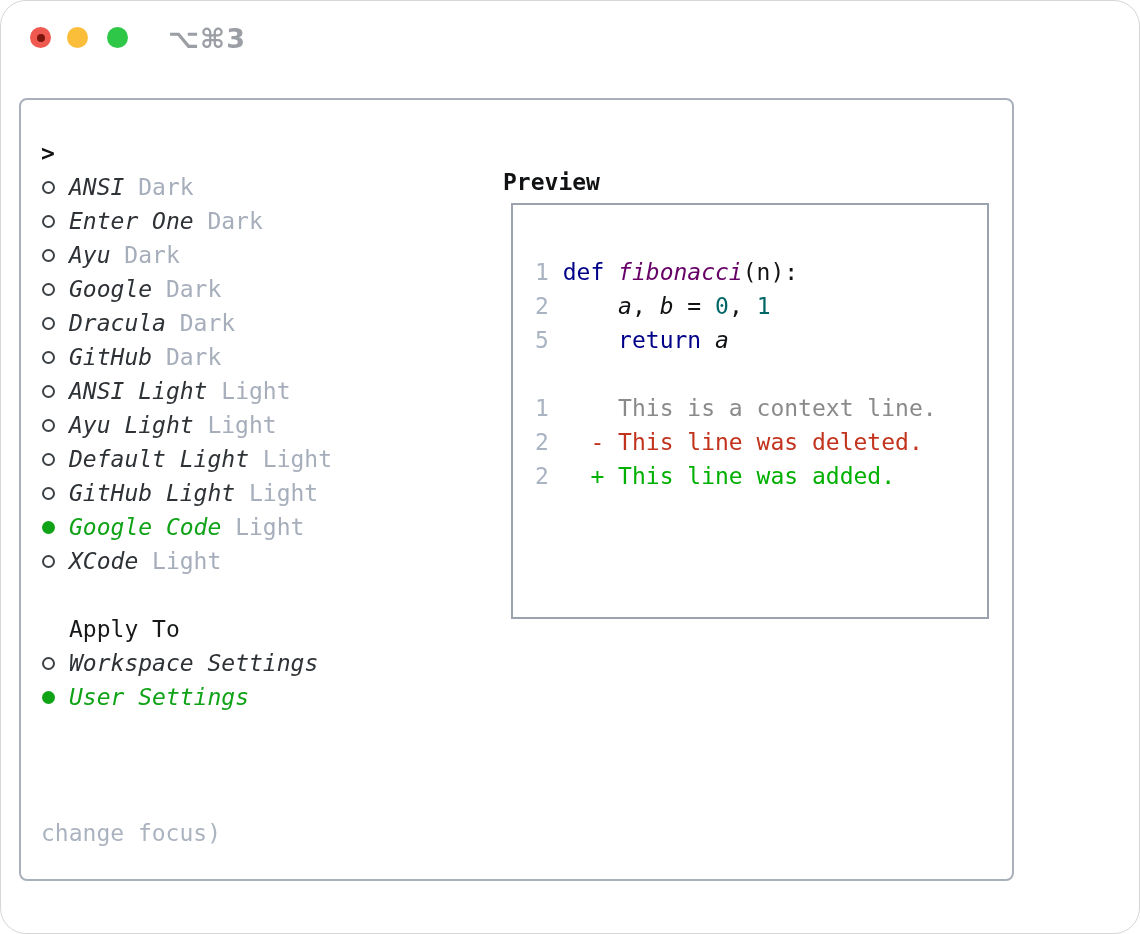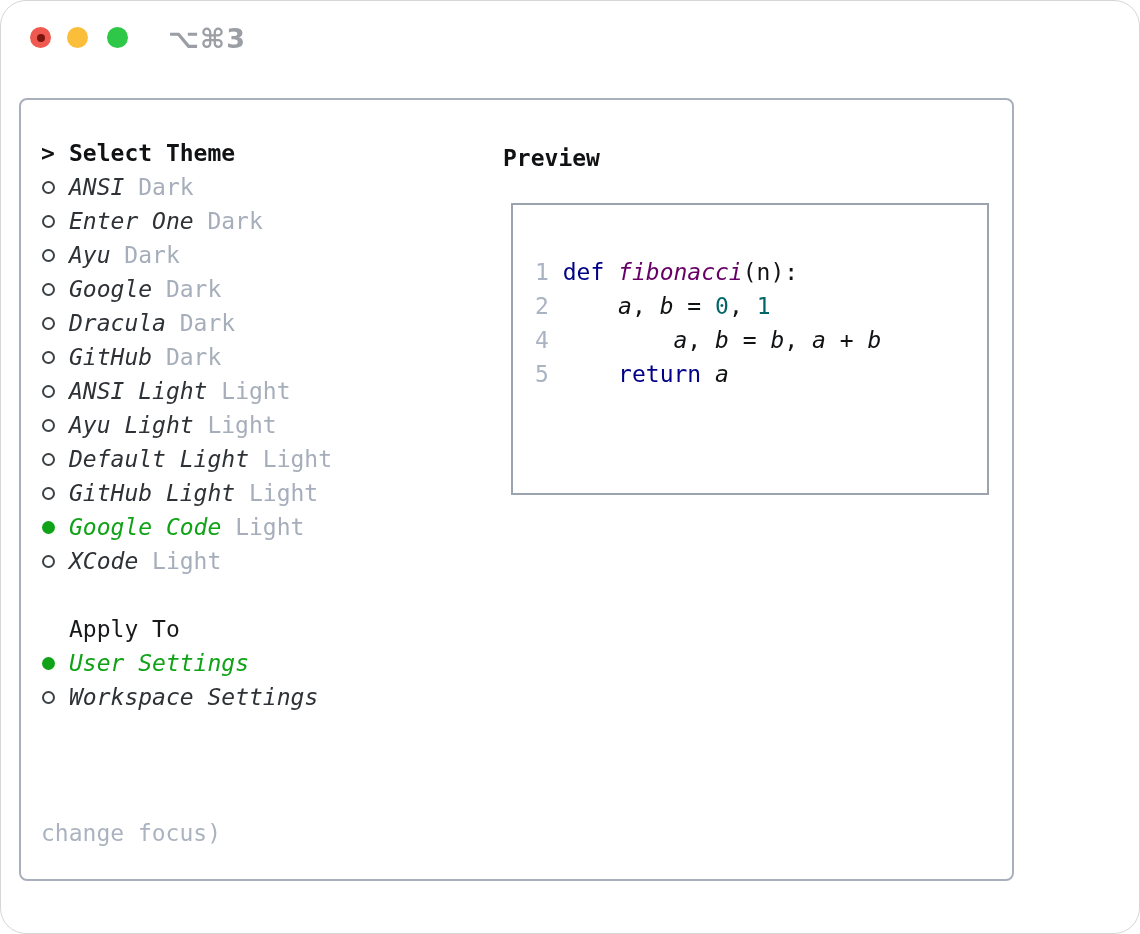--- a/index.html
+++ b/index.html
@@ -32,23 +32,23 @@
   .hdr{font-weight:bold;color:#101214;}
   .hdr2{color:#17181a;}
   .radio{width:13px;height:13px;border-radius:50%;box-sizing:border-box;border:2px solid #3c4146;margin-left:1px;}
   .radio.filled{border:none;background:var(--sel-green);}
   .item-name{color:#2e3236;font-style:italic;}
   .item-name.selected{color:var(--sel-green);}
   .item-variant{color:var(--muted);margin-left:13.8px;}
   .blank{height:34px;}
   .help{font-size:23px;line-height:34px;color:#aab3bf;white-space:pre;}
   
-  .preview-title{position:absolute;left:482px;top:45px;font-size:23px;font-weight:bold;color:#101214;}
+  .preview-title{position:absolute;left:482px;top:69px;font-size:23px;font-weight:bold;color:#101214;}
   .preview-box{
-    position:absolute;left:490px;top:103px;width:478px;height:292px;box-sizing:border-box;
+    position:absolute;left:490px;top:103px;width:478px;height:416px;box-sizing:border-box;
     border:2px solid #9aa3ae;background:#fff;padding:50px 0 0 22px;overflow:hidden;
   }
   .pline{height:34px;line-height:34px;font-size:23px;white-space:pre;}
   .lnum{color:#a9b3c2;}
   .tok-kwd{color:var(--kwd);}
   .tok-fn{color:var(--fn);font-style:italic;}
   .tok-var{color:#101214;font-style:italic;}
   .tok-lit{color:var(--lit);}
   .tok-pln{color:#101214;}
   .diff-ctx{color:var(--ctx);}
@@ -65,21 +65,21 @@
       </span>
     <span class="light yellow"></span>
     <span class="light green"></span>
     <span class="shortcut">⌥⌘3</span>
   </div>
 
   <div class="content">
 
     <div class="left">
       <div class="row">
-        <span class="marker cursor">&gt;</span><span class="hdr">Select Theme</span>
+        <span class="marker cursor">&gt;</span>
       </div>
 
       <div id="theme-items">
           <div class="row"><span class="marker"><span class="radio"></span></span><span class="item-name">ANSI</span><span class="item-variant">Dark</span></div>
           <div class="row"><span class="marker"><span class="radio"></span></span><span class="item-name">Enter One</span><span class="item-variant">Dark</span></div>
           <div class="row"><span class="marker"><span class="radio"></span></span><span class="item-name">Ayu</span><span class="item-variant">Dark</span></div>
           <div class="row"><span class="marker"><span class="radio"></span></span><span class="item-name">Google</span><span class="item-variant">Dark</span></div>
           <div class="row"><span class="marker"><span class="radio"></span></span><span class="item-name">Dracula</span><span class="item-variant">Dark</span></div>
           <div class="row"><span class="marker"><span class="radio"></span></span><span class="item-name">GitHub</span><span class="item-variant">Dark</span></div>
           <div class="row"><span class="marker"><span class="radio"></span></span><span class="item-name">ANSI Light</span><span class="item-variant">Light</span></div>
@@ -90,37 +90,41 @@
           <div class="row"><span class="marker"><span class="radio"></span></span><span class="item-name">XCode</span><span class="item-variant">Light</span></div>
         </div>
 
       <div class="row blank"></div>
 
       <div class="row">
         <span class="marker"></span><span class="hdr2">Apply To</span>
       </div>
 
       <div id="apply-items">
+          <div class="row"><span class="marker"><span class="radio"></span></span><span class="item-name">Workspace Settings</span></div>
           <div class="row"><span class="marker"><span class="radio filled"></span></span><span class="item-name selected">User Settings</span></div>
-          <div class="row"><span class="marker"><span class="radio"></span></span><span class="item-name">Workspace Settings</span></div>
         </div>
 
       <div class="row blank"></div>
 
       <div class="help">
         <div>change focus)</div>
       </div>
     </div>
 
     <div class="preview-title">Preview</div>
 
     <div class="preview-box">
       <div id="code-lines">
           <div class="pline"><span class="lnum">1 </span><span class="tok-kwd">def </span><span class="tok-fn">fibonacci</span><span class="tok-pln">(n):</span></div>
           <div class="pline"><span class="lnum">2 </span><span class="tok-pln">    </span><span class="tok-var">a</span><span class="tok-pln">, </span><span class="tok-var">b</span><span class="tok-pln"> = </span><span class="tok-lit">0</span><span class="tok-pln">, </span><span class="tok-lit">1</span></div>
-          <div class="pline"><span class="lnum">4 </span><span class="tok-pln">        </span><span class="tok-var">a</span><span class="tok-pln">, </span><span class="tok-var">b</span><span class="tok-pln"> = </span><span class="tok-var">b</span><span class="tok-pln">, </span><span class="tok-var">a</span><span class="tok-pln"> + </span><span class="tok-var">b</span></div>
           <div class="pline"><span class="lnum">5 </span><span class="tok-pln">    </span><span class="tok-kwd">return</span><span class="tok-pln"> </span><span class="tok-var">a</span></div>
         </div>
       <div class="pline"> </div>
+      <div id="diff-lines">
+          <div class="pline"><span class="lnum">1</span><span class="diff-ctx">     This is a context line.</span></div>
+          <div class="pline"><span class="lnum">2</span><span class="diff-del">   - This line was deleted.</span></div>
+          <div class="pline"><span class="lnum">2</span><span class="diff-add">   + This line was added.</span></div>
+        </div>
     </div>
 
   </div>
 </div>
 
 </body></html>

